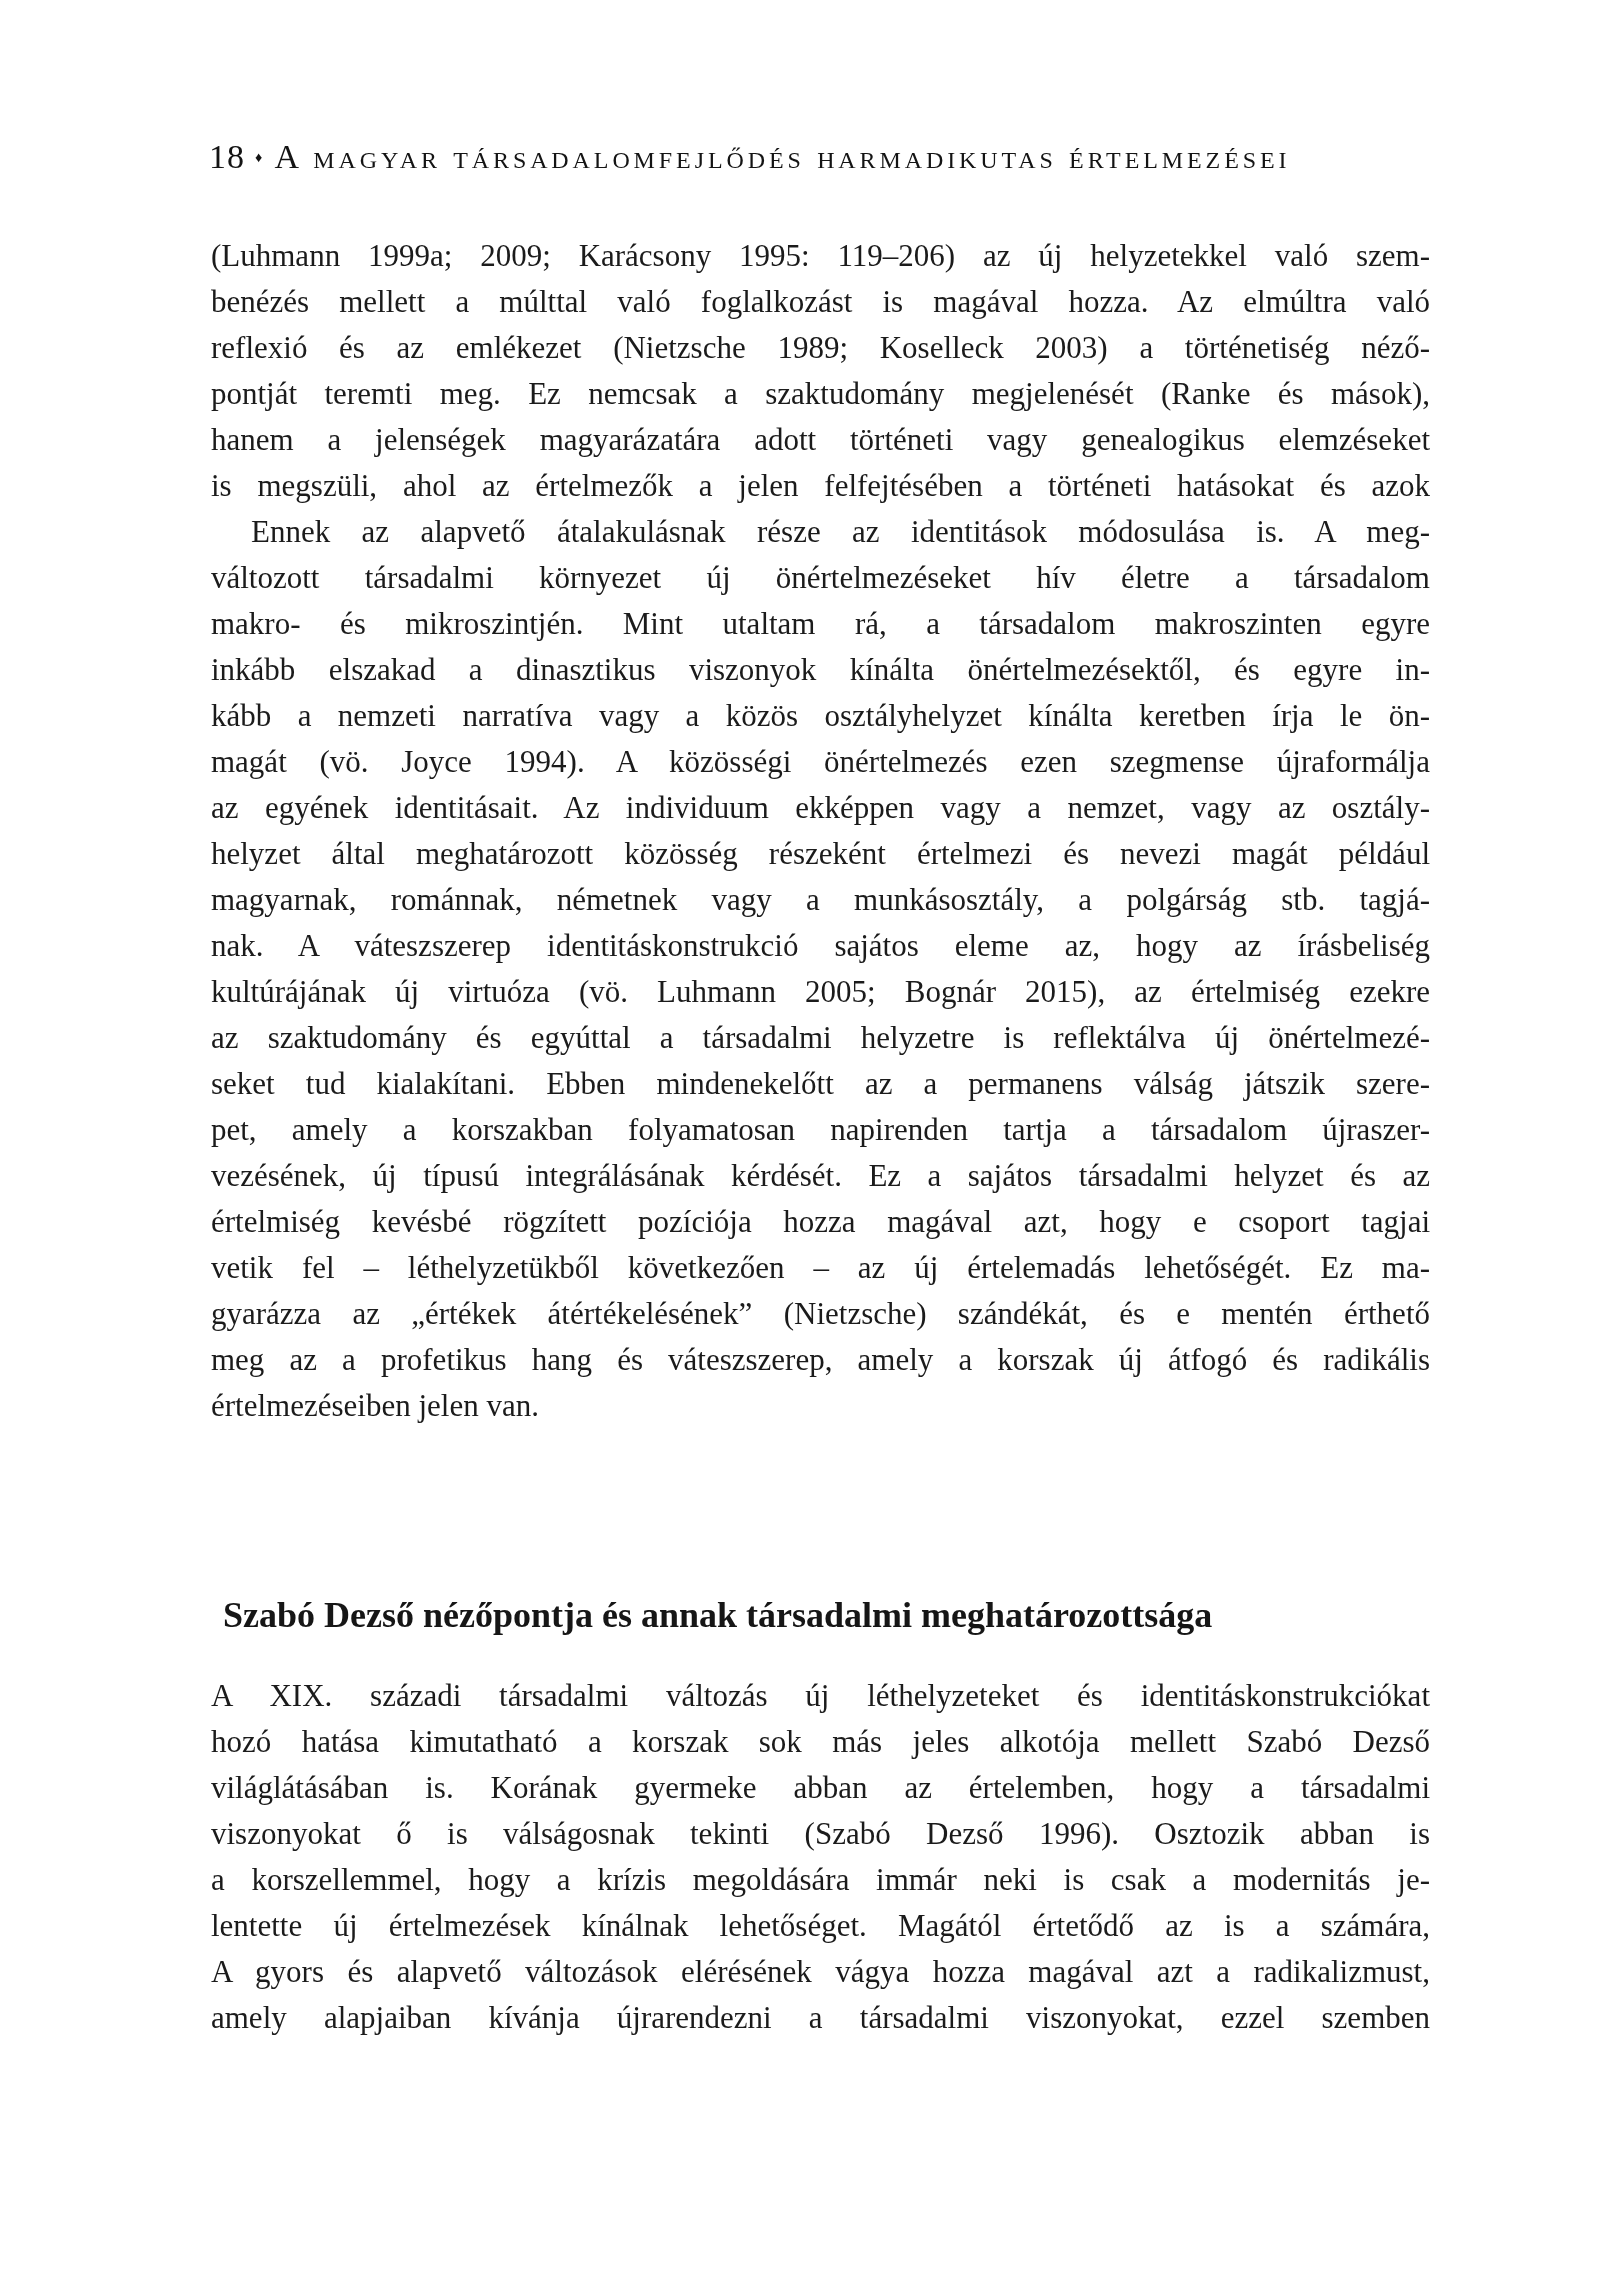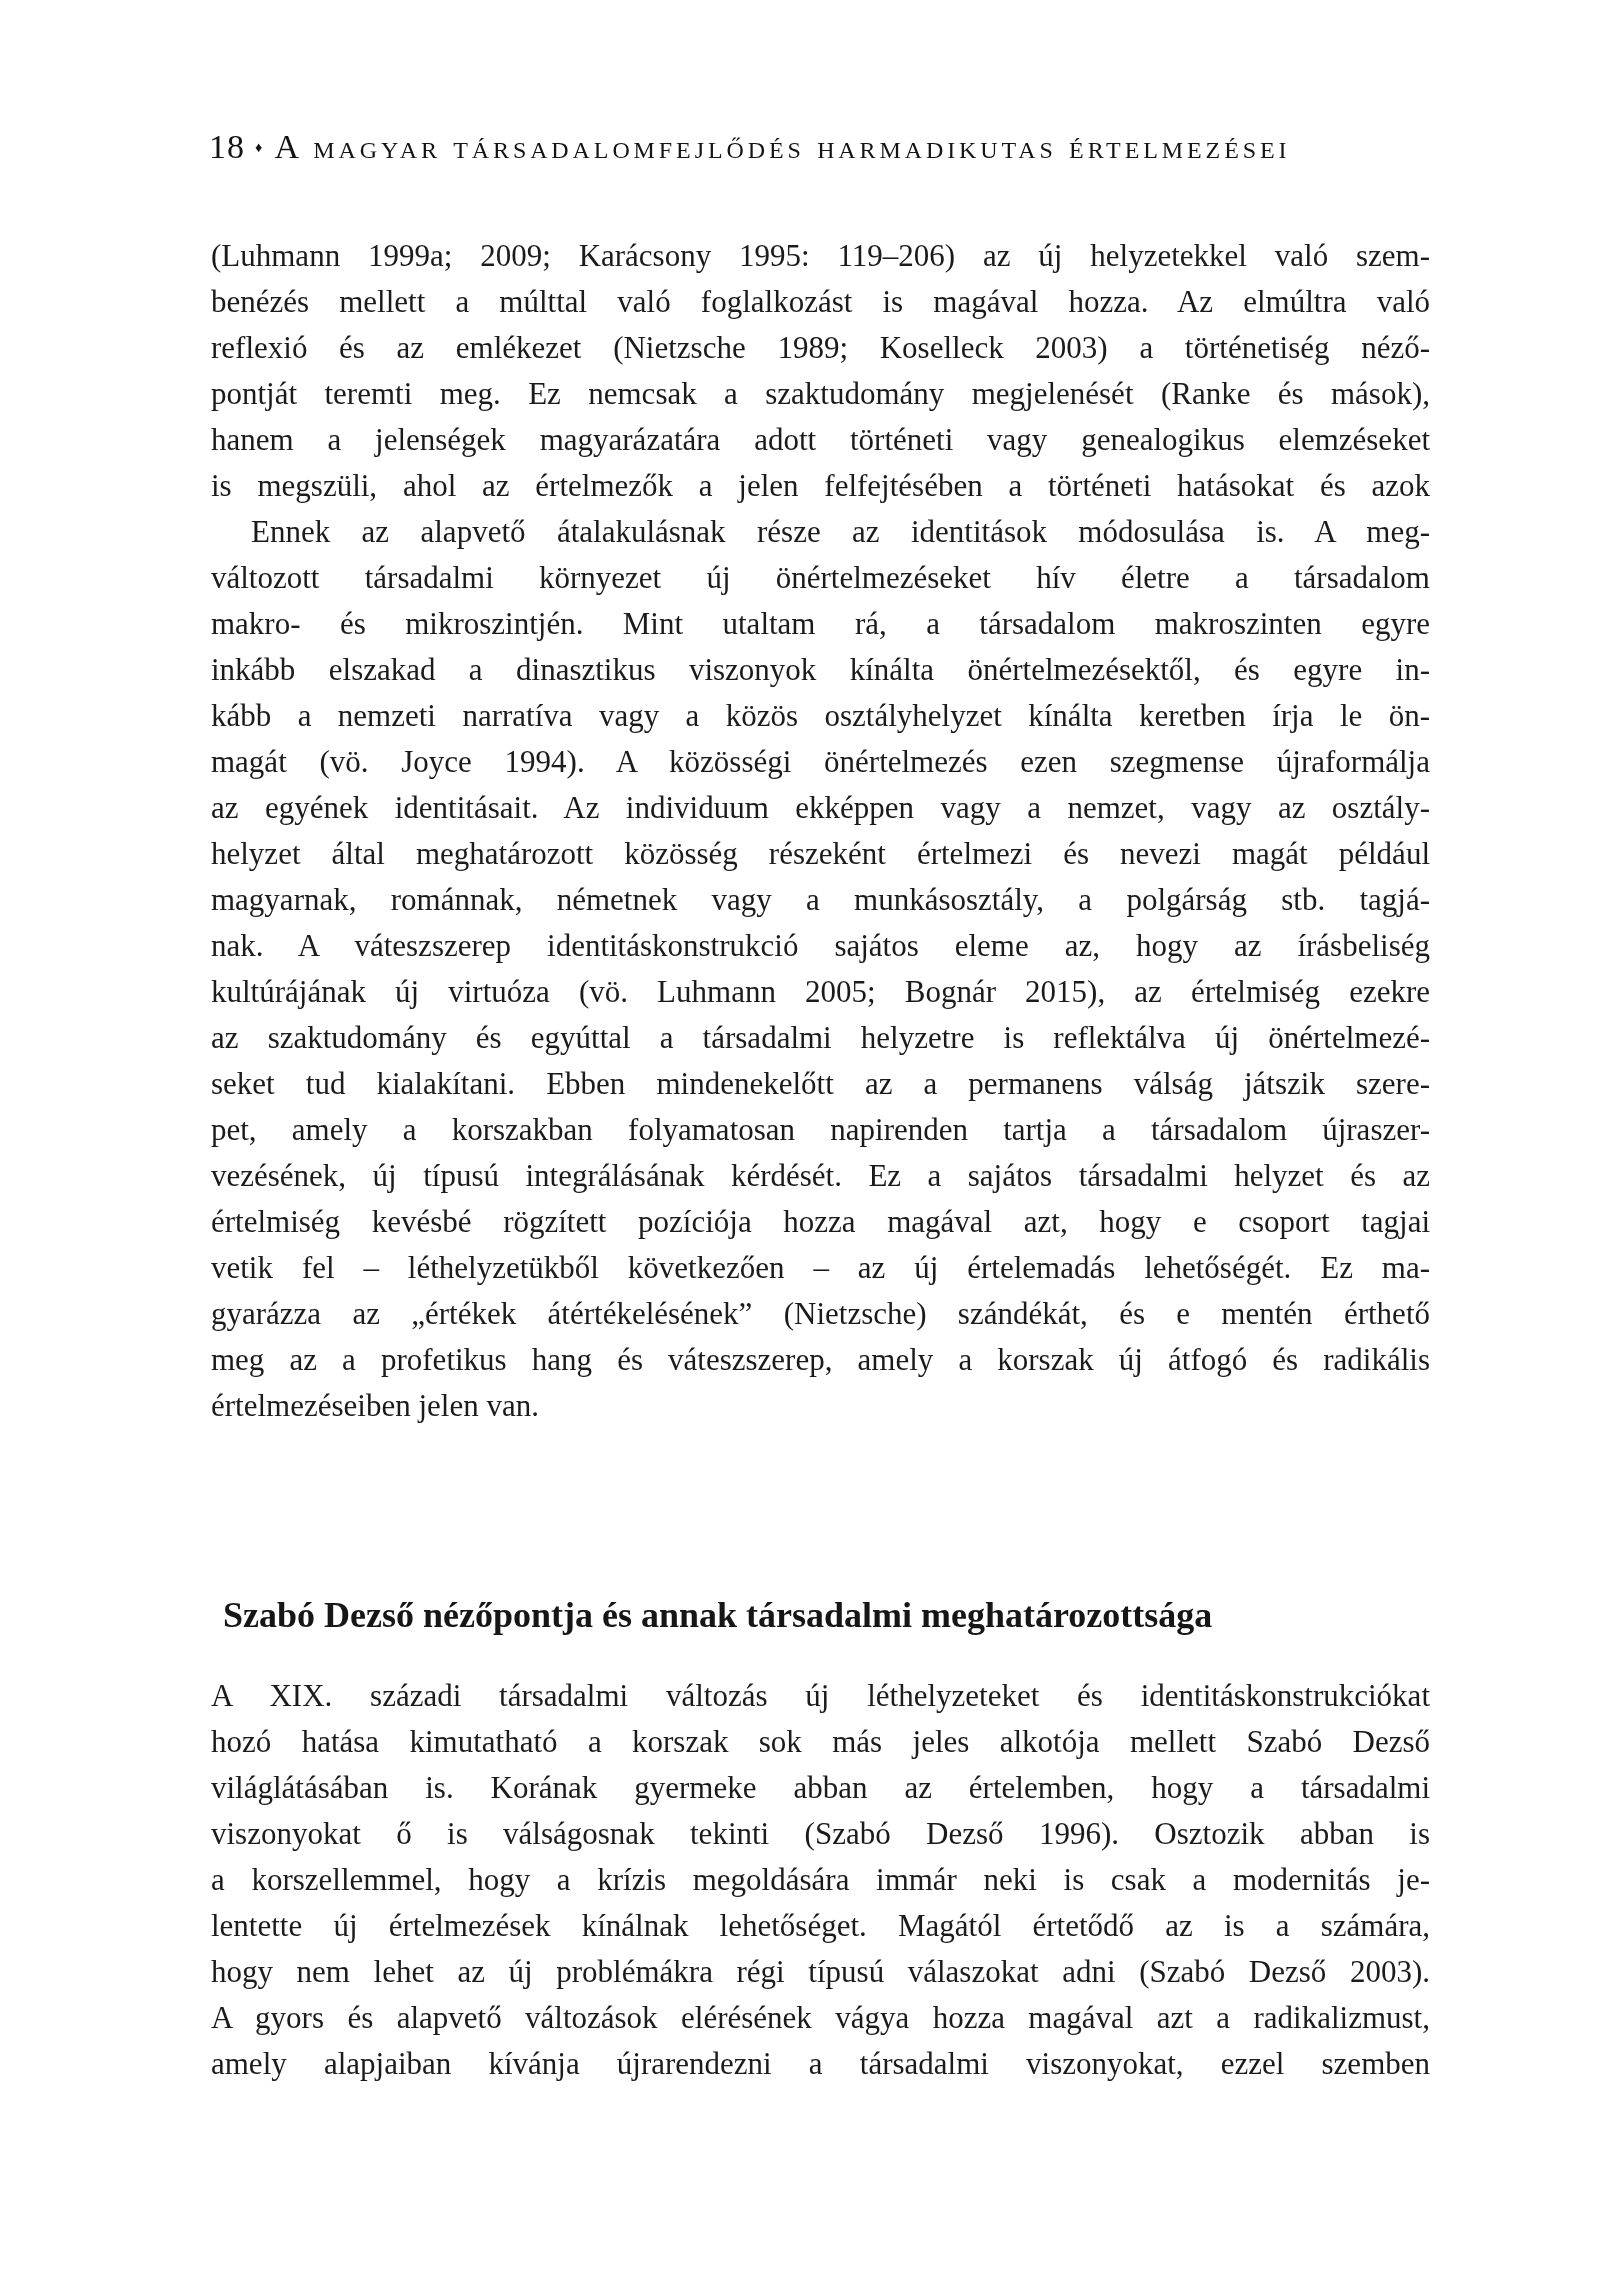--- a/index.html
+++ b/index.html
@@ -16,21 +16,21 @@
     color: #1b1b1b;
     font-family: "Liberation Serif", "DejaVu Serif", serif;
     overflow: hidden;
   }
   .running-head {
     position: absolute;
     left: 209px;
     top: 129px;
     width: 1221px;
     font-size: 34px;
-    line-height: 36px;
+    line-height: 56px;
     white-space: nowrap;
     color: #141414;
   }
   .running-head .head-num {
     letter-spacing: 0.9px;
   }
   .running-head .diamond {
     display: inline-block;
     font-size: 0.42em;
     vertical-align: 0.45em;
@@ -120,21 +120,20 @@
     <h2 class="section-heading">Szabó Dezső nézőpontja és annak társadalmi meghatározottsága</h2>
 
     <section id="body-block-2" class="text-block">
         <div class="para">
           <div class="line">A XIX. századi társadalmi változás új léthelyzeteket és identitáskonstrukciókat</div>
           <div class="line">hozó hatása kimutatható a korszak sok más jeles alkotója mellett Szabó Dezső</div>
           <div class="line">világlátásában is. Korának gyermeke abban az értelemben, hogy a társadalmi</div>
           <div class="line">viszonyokat ő is válságosnak tekinti (Szabó Dezső 1996). Osztozik abban is</div>
           <div class="line">a korszellemmel, hogy a krízis megoldására immár neki is csak a modernitás je-</div>
           <div class="line">lentette új értelmezések kínálnak lehetőséget. Magától értetődő az is a számára,</div>
-          <div class="line">hogy nem lehet az új problémákra régi típusú válaszokat adni (Szabó Dezső 2003).</div>
           <div class="line">A gyors és alapvető változások elérésének vágya hozza magával azt a radikalizmust,</div>
           <div class="line">amely alapjaiban kívánja újrarendezni a társadalmi viszonyokat, ezzel szemben</div>
         </div>
       </section>
   </main>
 
 </div>
 
 
 </body></html>

